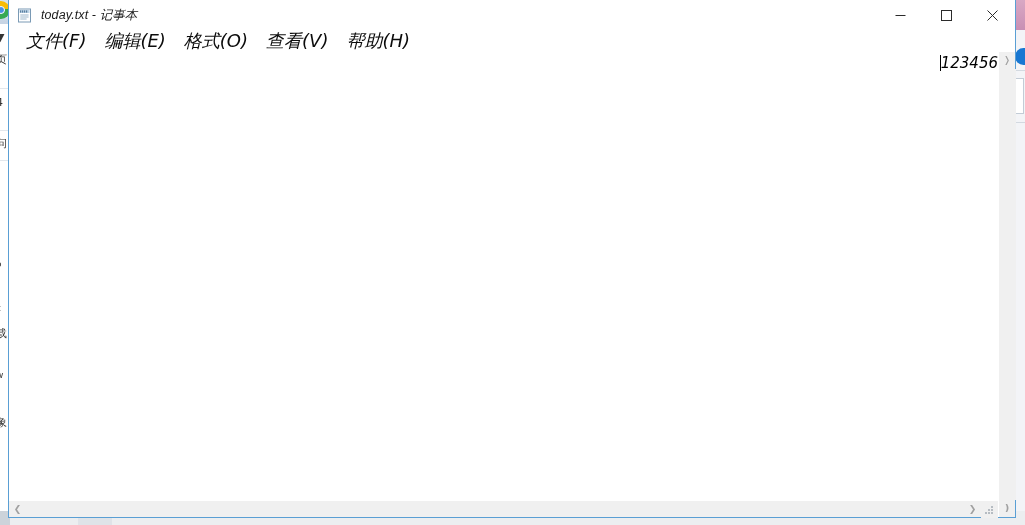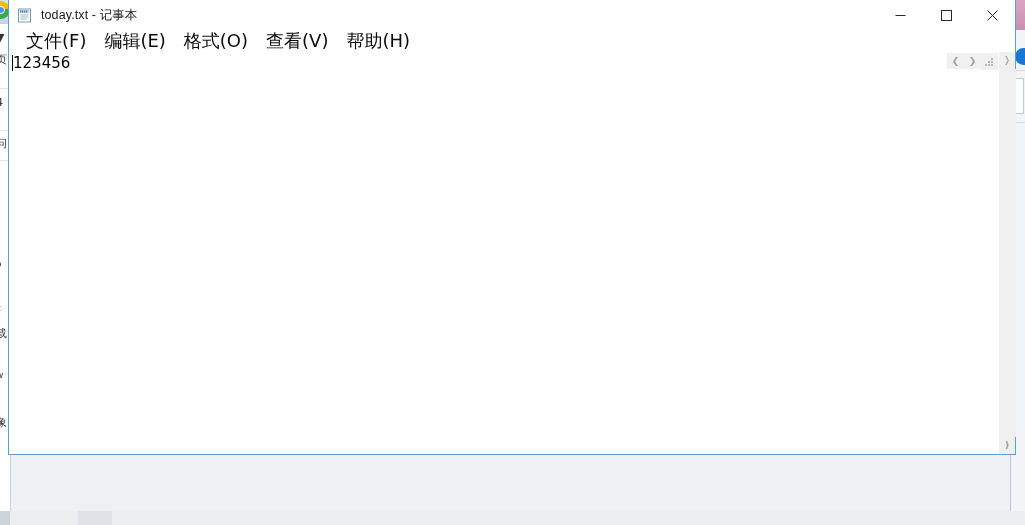--- a/index.html
+++ b/index.html
@@ -127,27 +127,28 @@
     width: 10px; height: 14px;
     background: #ccd3da;
   }
 
   
   #notepad-window {
     position: absolute;
     left: 8px;
     top: 0px;
     width: 1008px;
-    height: 455px;
+    height: 518px;
     background: #ffffff;
     border: 1px solid #5a9fd4;
     border-top: none;
     box-sizing: border-box;
     display: flex;
     flex-direction: column;
+    font-style: italic;
   }
 
   .title-bar {
     height: 30px;
     flex: 0 0 30px;
     background: #ffffff;
     display: flex;
     align-items: center;
     position: relative;
     user-select: none;
@@ -213,22 +214,23 @@
 
   .edit-area-wrap {
     flex: 1 1 auto;
     position: relative;
     display: flex;
     min-height: 0;
   }
   .edit-col {
     flex: 1 1 auto;
     display: flex;
-    flex-direction: row;
+    flex-direction: column;
     min-width: 0;
+    text-align: right;
   }
   .text-area {
     flex: 1 1 auto;
     background: #ffffff;
     position: relative;
     overflow: hidden;
     padding: 2px 0 0 1px;
     cursor: text;
   }
   .doc-line {

